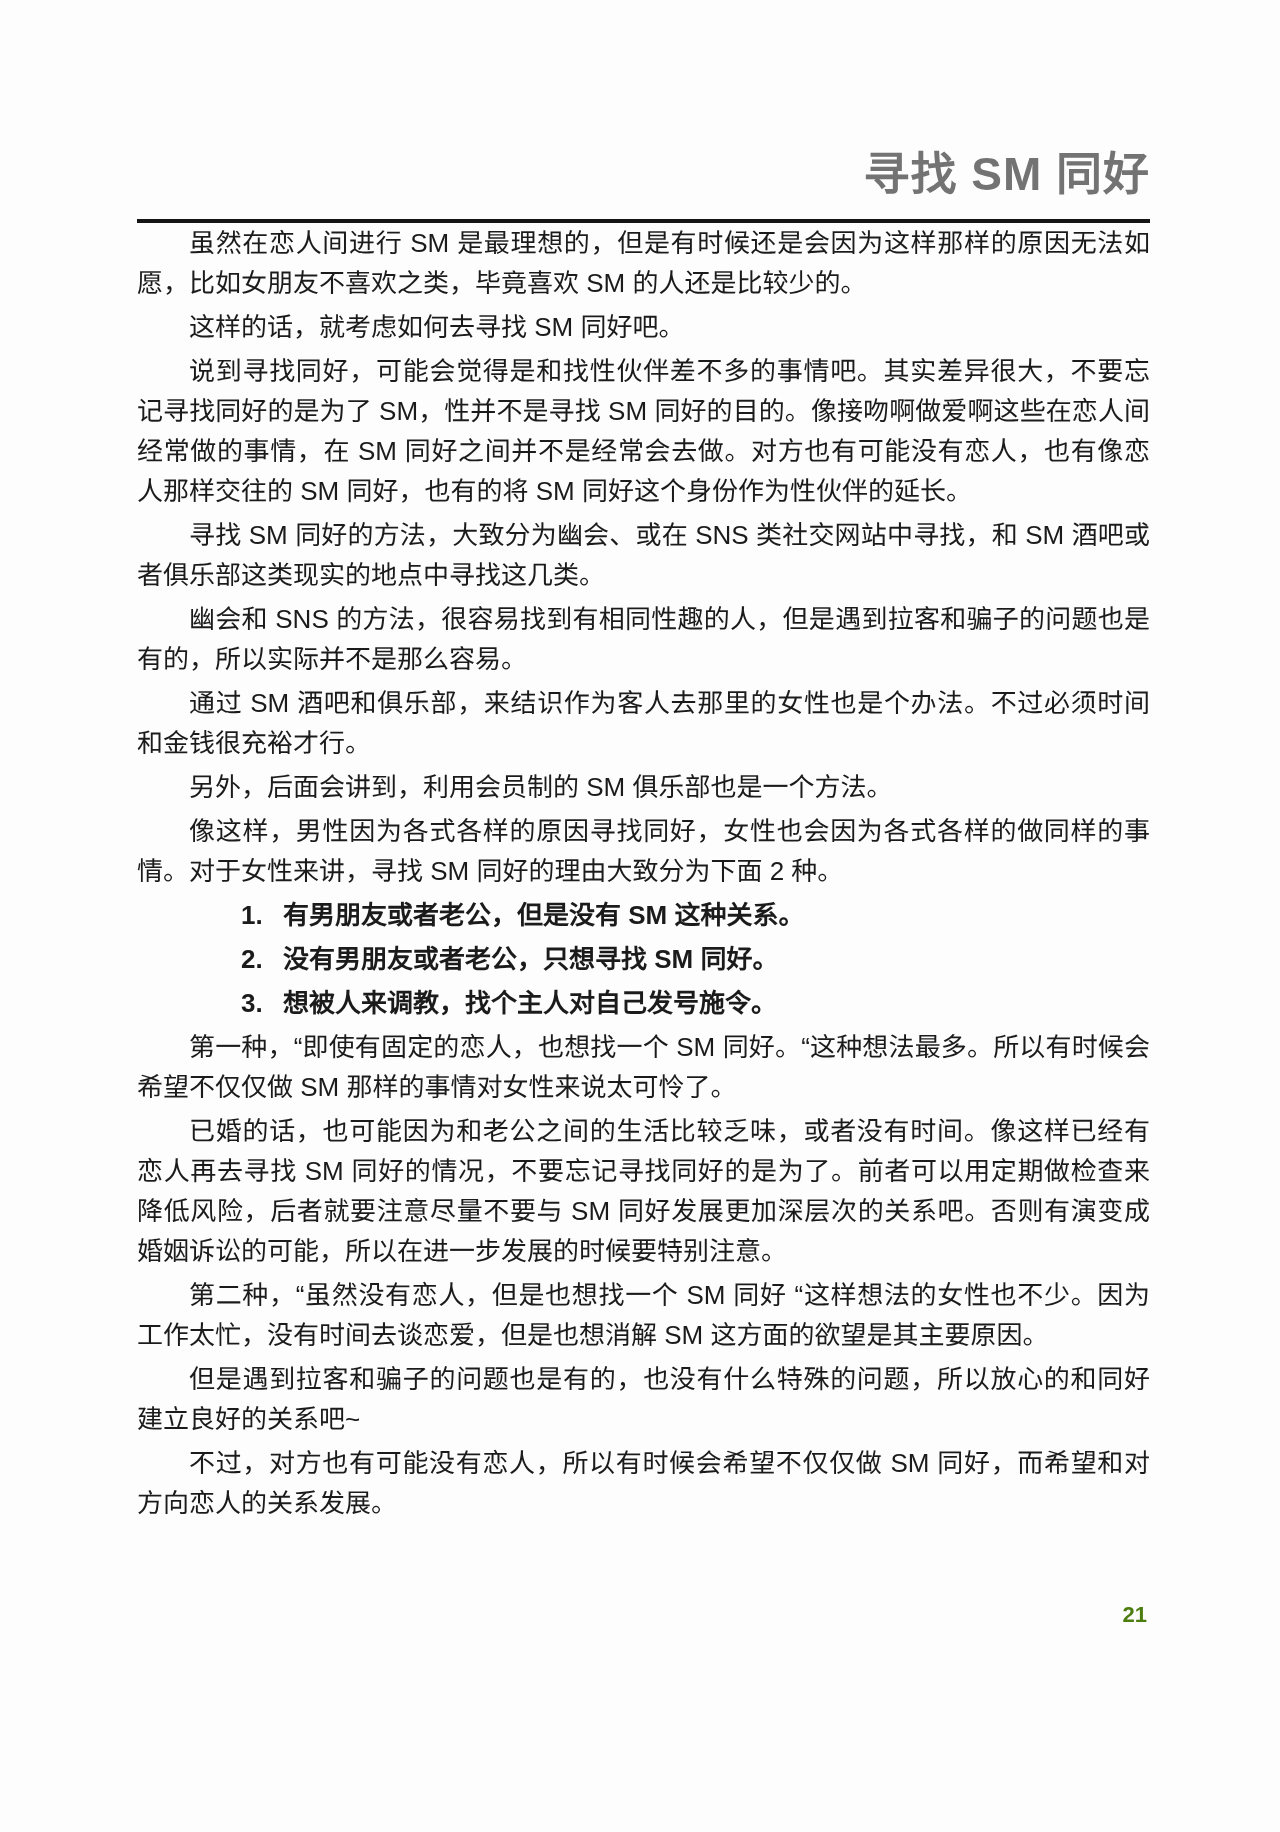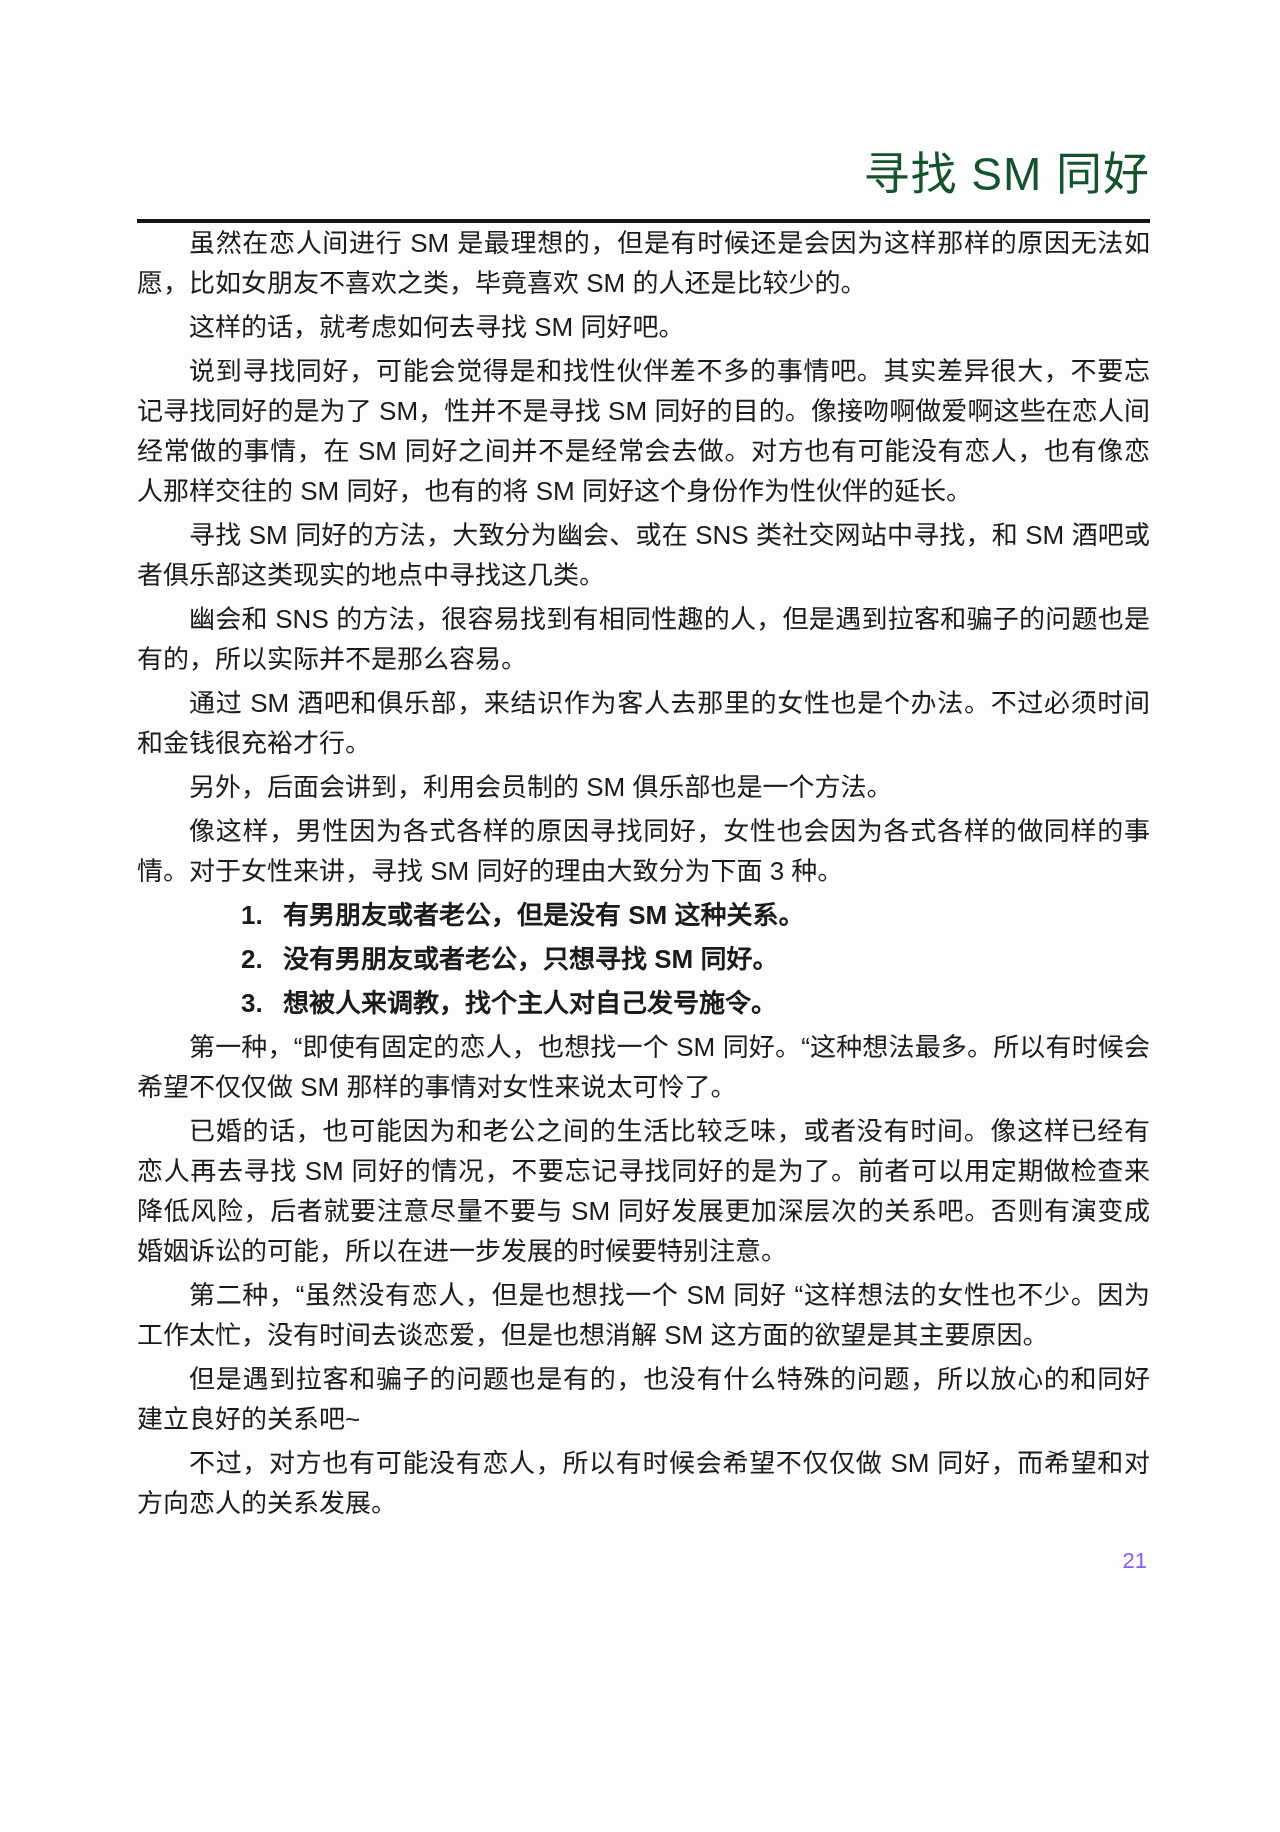--- a/index.html
+++ b/index.html
@@ -20,23 +20,23 @@
   .content {
     position: absolute;
     left: 137px;
     top: 148px;
     width: 1013px;
   }
   .doc-title {
     margin: 0;
     text-align: right;
     font-size: 46px;
-    font-weight: 400;
+    font-weight: 700;
     line-height: 1.15;
-    color: #14532d;
+    color: #737373;
     letter-spacing: 1px;
   }
   .title-rule {
     border: none;
     border-top: 4px solid #151515;
     margin: 18px 0 0 0;
   }
   .body-text {
     font-size: 26px;
     line-height: 40px;
@@ -56,44 +56,45 @@
     text-indent: 0;
     font-weight: bold;
   }
   .num-item .num {
     display: inline-block;
     width: 42px;
     text-indent: 0;
   }
   .page-number {
     position: absolute;
-    top: 1548px;
+    top: 1602px;
     right: 133px;
     font-size: 22px;
-    color: #8b5cf6;
+    color: #4d7c0f;
+    font-weight: bold;
   }
 </style>
 </head>
 <body>
 
 <div class="page">
   <div class="content">
 
     <h1 class="doc-title">寻找 SM 同好</h1>
     <hr class="title-rule">
 
     <div class="body-text">
       <p>虽然在恋人间进行 SM 是最理想的，但是有时候还是会因为这样那样的原因无法如愿，比如女朋友不喜欢之类，毕竟喜欢 SM 的人还是比较少的。</p>
       <p>这样的话，就考虑如何去寻找 SM 同好吧。</p>
       <p>说到寻找同好，可能会觉得是和找性伙伴差不多的事情吧。其实差异很大，不要忘记寻找同好的是为了 SM，性并不是寻找 SM 同好的目的。像接吻啊做爱啊这些在恋人间经常做的事情，在 SM 同好之间并不是经常会去做。对方也有可能没有恋人，也有像恋人那样交往的 SM 同好，也有的将 SM 同好这个身份作为性伙伴的延长。</p>
       <p>寻找 SM 同好的方法，大致分为幽会、或在 SNS 类社交网站中寻找，和 SM 酒吧或者俱乐部这类现实的地点中寻找这几类。</p>
       <p>幽会和 SNS 的方法，很容易找到有相同性趣的人，但是遇到拉客和骗子的问题也是有的，所以实际并不是那么容易。</p>
       <p>通过 SM 酒吧和俱乐部，来结识作为客人去那里的女性也是个办法。不过必须时间和金钱很充裕才行。</p>
       <p>另外，后面会讲到，利用会员制的 SM 俱乐部也是一个方法。</p>
-      <p>像这样，男性因为各式各样的原因寻找同好，女性也会因为各式各样的做同样的事情。对于女性来讲，寻找 SM 同好的理由大致分为下面 3 种。</p>
+      <p>像这样，男性因为各式各样的原因寻找同好，女性也会因为各式各样的做同样的事情。对于女性来讲，寻找 SM 同好的理由大致分为下面 2 种。</p>
 
       <div class="num-list">
         <p class="num-item">
           <span class="num">1.</span><span>有男朋友或者老公，但是没有 SM 这种关系。</span>
         </p>
         <p class="num-item">
           <span class="num">2.</span><span>没有男朋友或者老公，只想寻找 SM 同好。</span>
         </p>
         <p class="num-item">
           <span class="num">3.</span><span>想被人来调教，找个主人对自己发号施令。</span>

